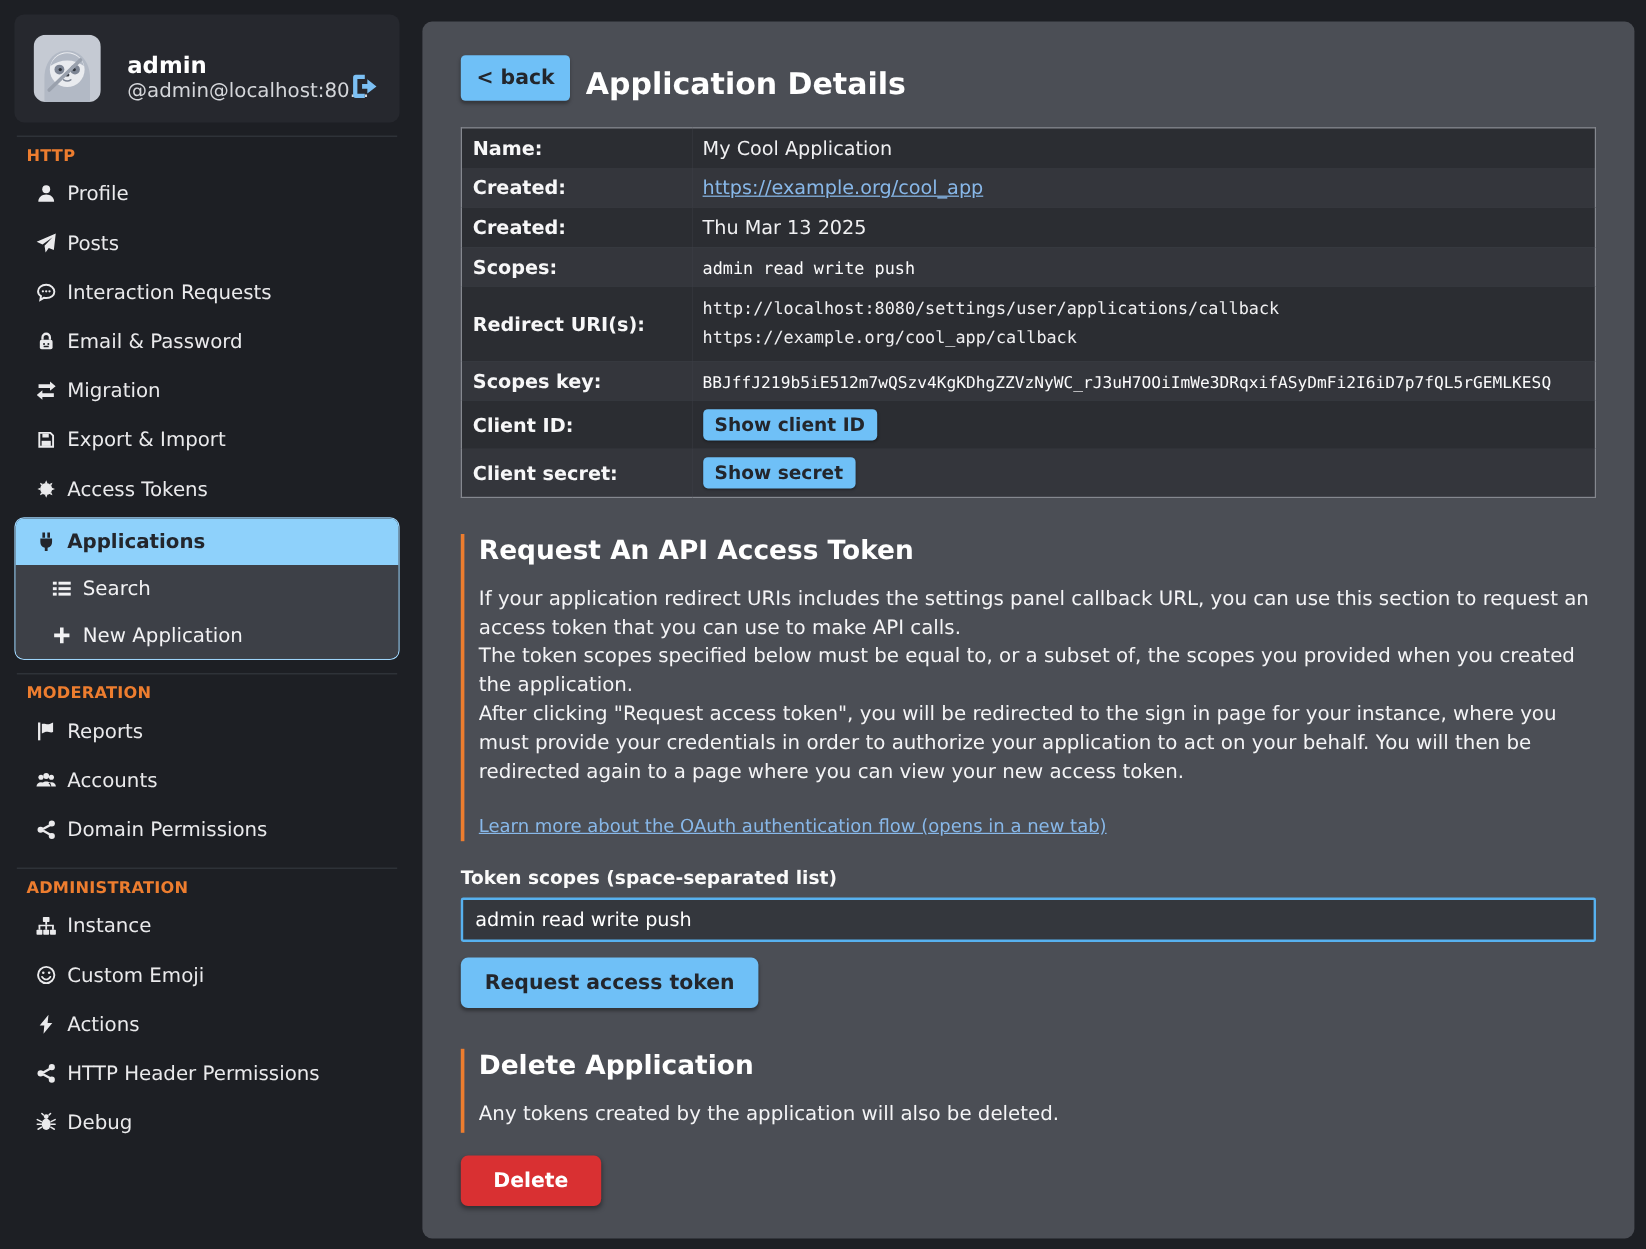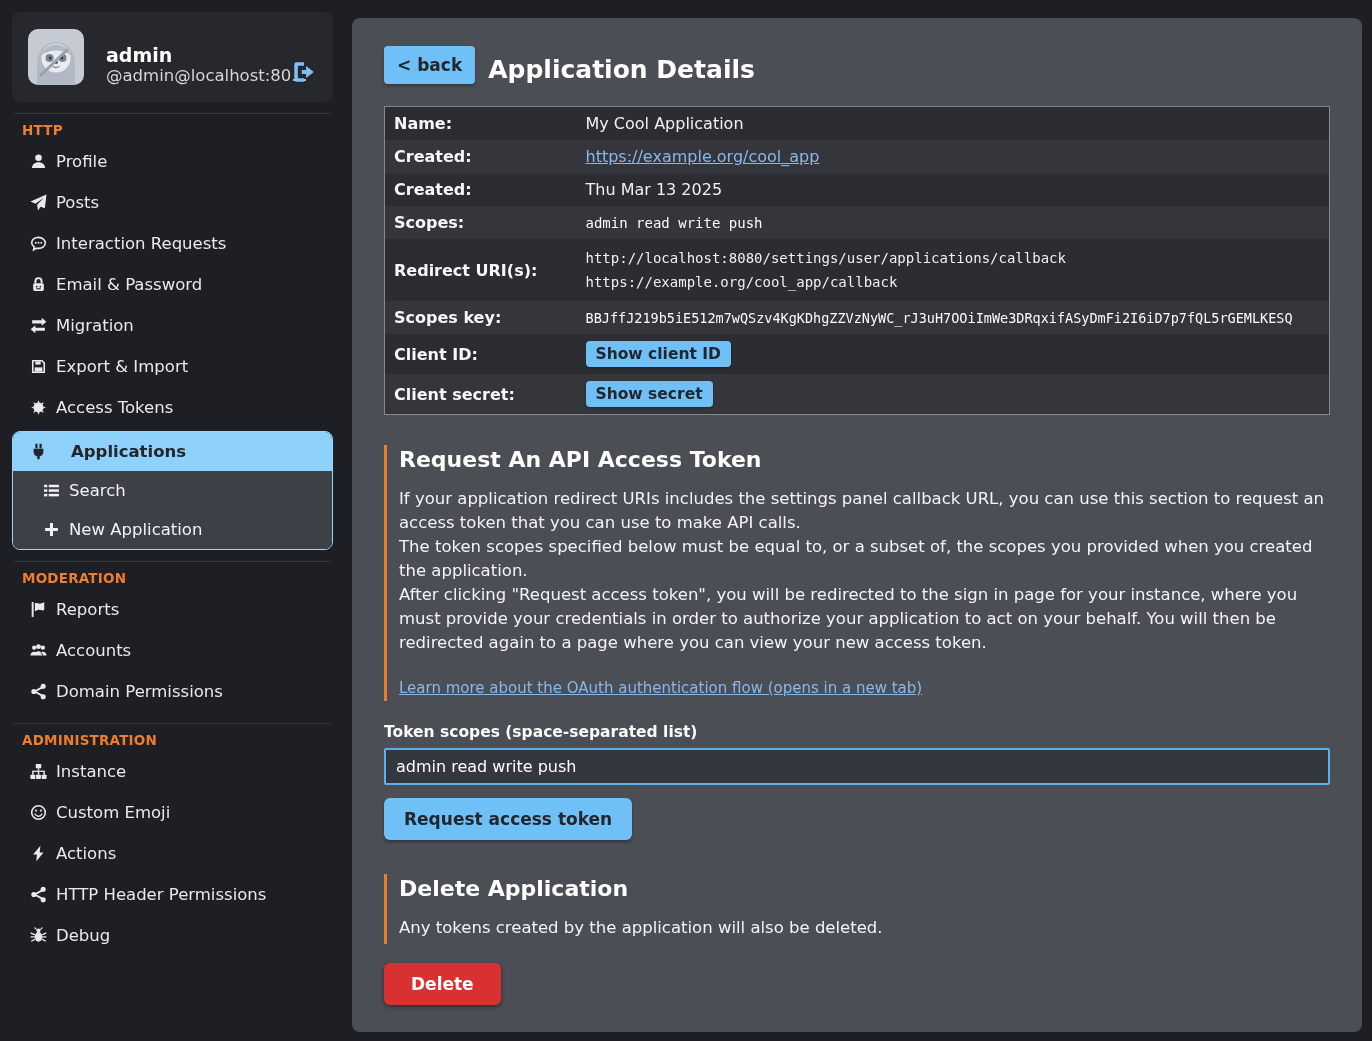--- a/index.html
+++ b/index.html
@@ -29,21 +29,21 @@
     display:flex; align-items:center; gap:9px;
     padding:11px 10px 11px 18px; font-size:16.5px; color:#eaeaec;
     border-radius:6px; cursor:pointer;
   }
   .nav-item .icon, .sub-item .icon, .sel-head .icon { width:17px; height:17px; flex:0 0 17px; display:inline-flex; }
   .icon svg { width:100%; height:100%; }
   .app-group {
     margin:3px 0; border:1.5px solid #9fd4f9; border-radius:8px; overflow:hidden;
   }
   .sel-head {
-    display:flex; align-items:center; gap:24px; padding:10px 10px 10px 17px;
+    display:flex; align-items:center; gap:9px; padding:10px 10px 10px 17px;
     background:#8ed1fb; color:#23262c; font-weight:700; font-size:16.5px; cursor:pointer;
   }
   .sub-item {
     display:flex; align-items:center; gap:9px; padding:10px 10px 10px 30px;
     background:#3d4047; color:#f2f2f4; font-size:16.5px; cursor:pointer;
   }
 
   
   .main-panel {
     flex:1; margin:18px 10px 9px 7px; background:#4b4e55;

